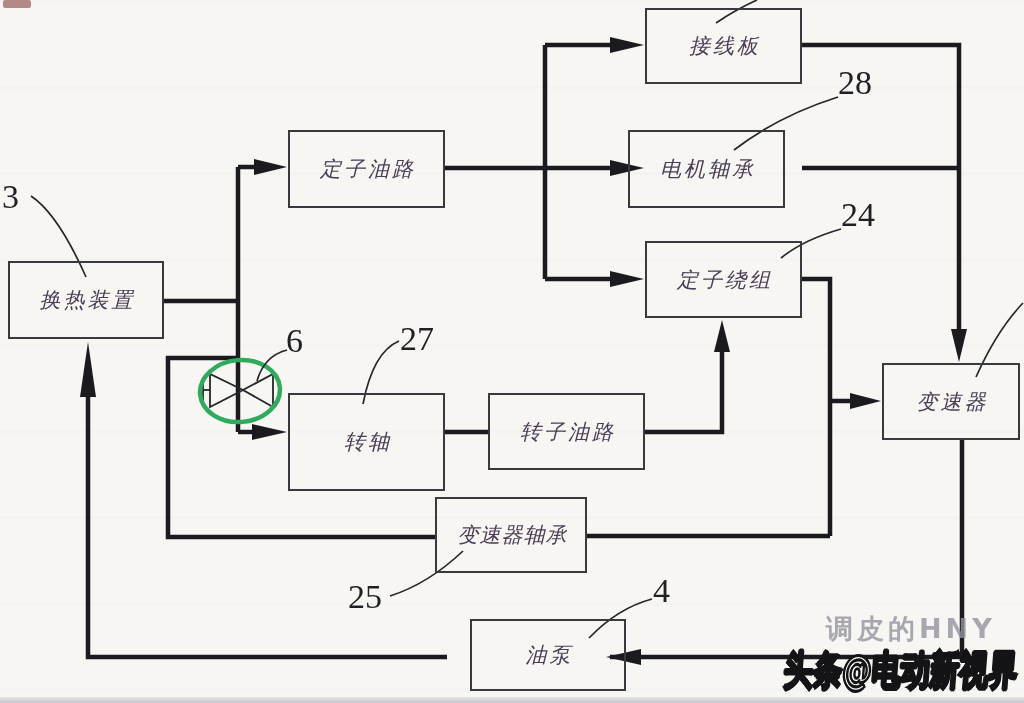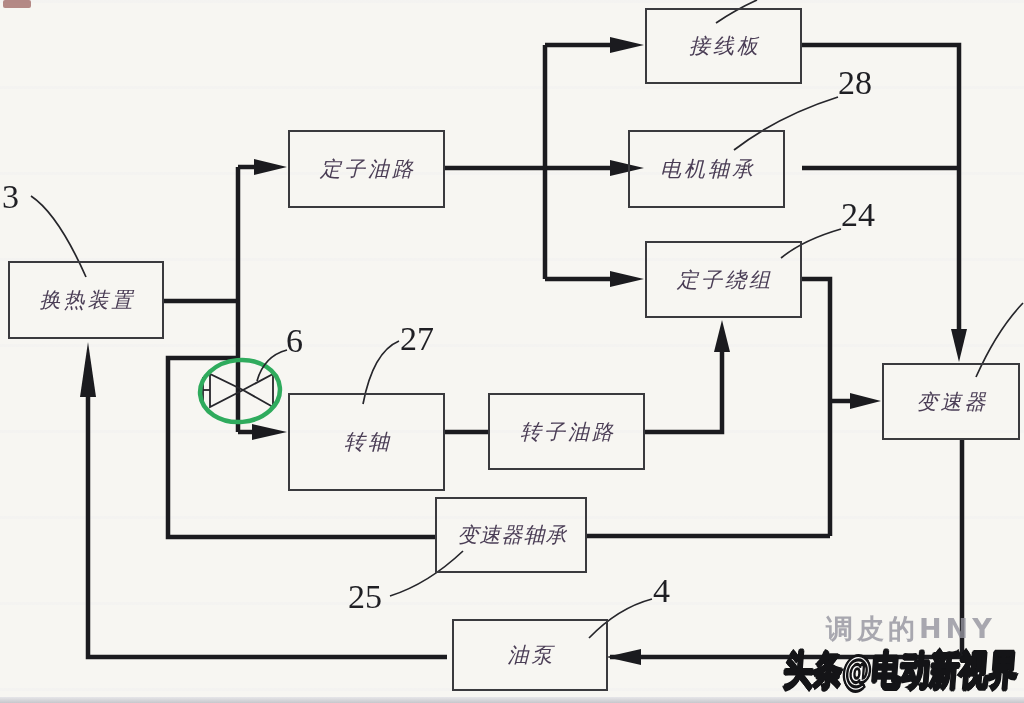--- a/index.html
+++ b/index.html
@@ -123,21 +123,21 @@
   </div>
   <div class="box" style="left:488px;top:393px;width:157px;height:77px">
     <span>转子油路</span>
   </div>
   <div class="box" style="left:882px;top:363px;width:138px;height:77px">
     <span>变速器</span>
   </div>
   <div class="box" style="left:435px;top:497px;width:152px;height:76px;letter-spacing:1px">
     <span>变速器轴承</span>
   </div>
-  <div class="box" style="left:452px;top:619px;width:156px;height:72px">
+  <div class="box" style="left:470px;top:619px;width:156px;height:72px">
     <span>油泵</span>
   </div>
 
   <div class="ref" style="left:2px;top:180px">3</div>
   <div class="ref" style="left:286px;top:324px">6</div>
   <div class="ref" style="left:400px;top:322px">27</div>
   <div class="ref" style="left:838px;top:66px">28</div>
   <div class="ref" style="left:841px;top:198px">24</div>
   <div class="ref" style="left:348px;top:580px">25</div>
   <div class="ref" style="left:653px;top:574px">4</div>

